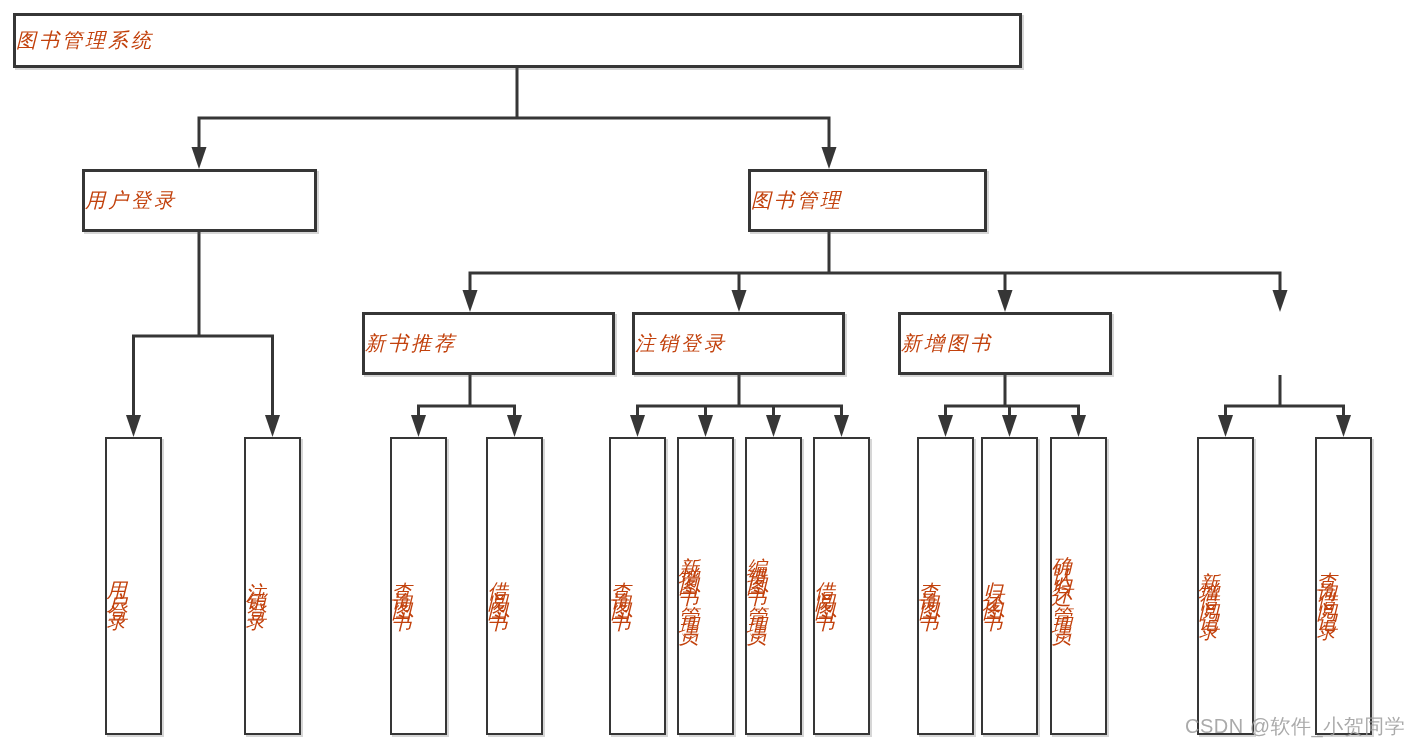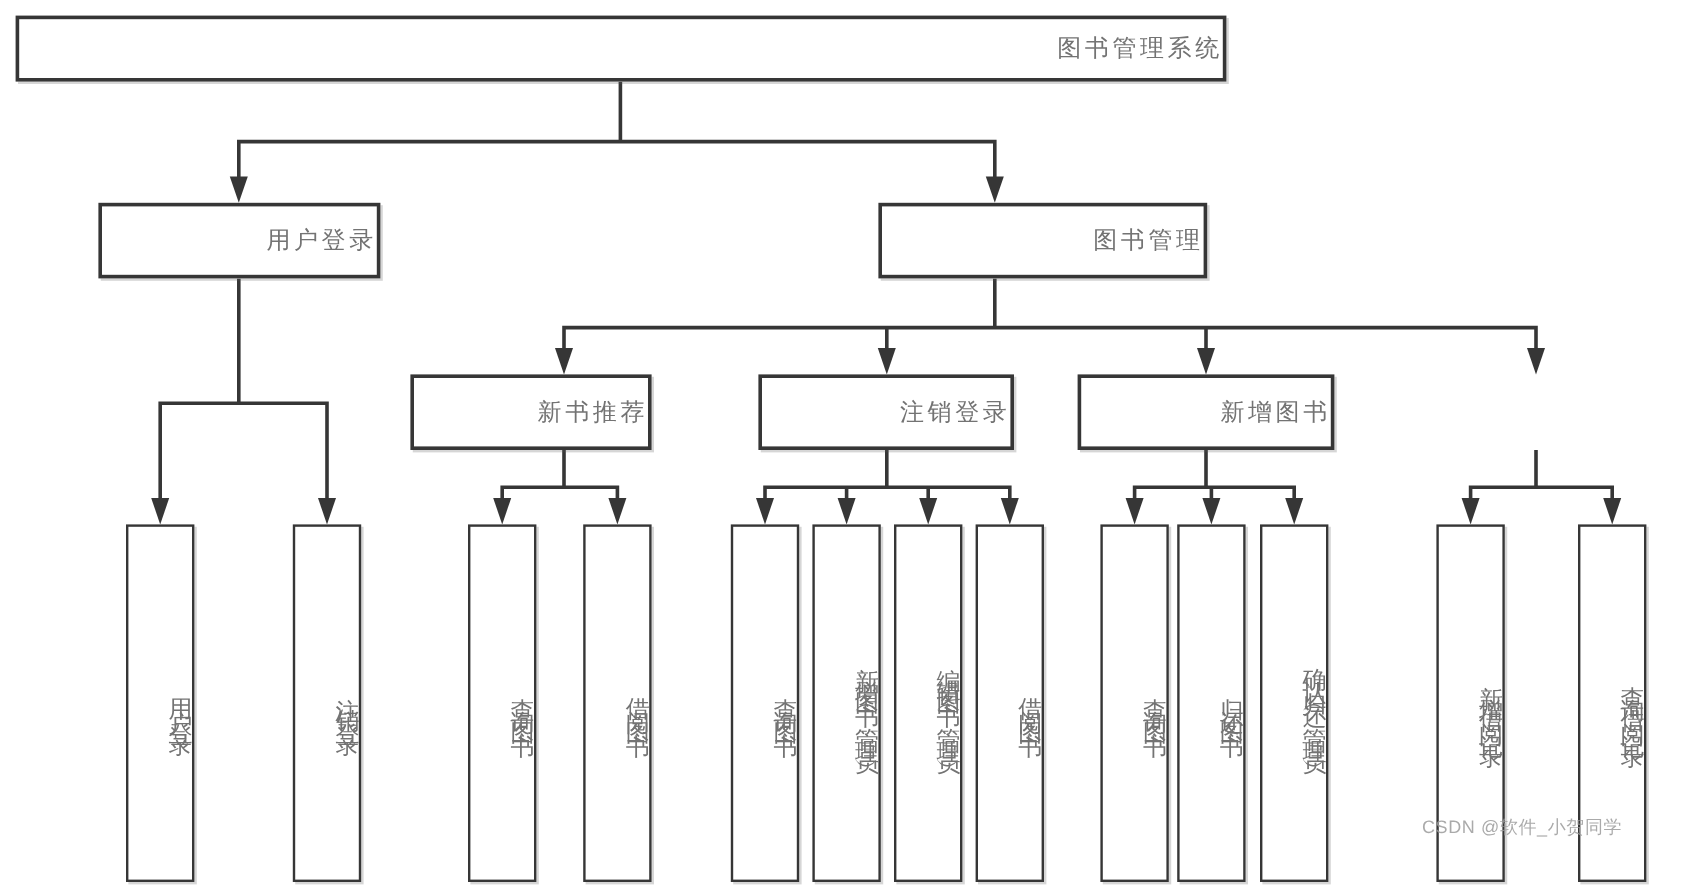--- a/index.html
+++ b/index.html
@@ -30,44 +30,45 @@
   .arrowhead {
     fill: #363636;
   }
   .node {
     position: absolute;
     box-sizing: border-box;
     background: #ffffff;
     border: 3px solid #363636;
     display: flex;
     align-items: center;
-    justify-content: flex-end;
-    color: #737373;
+    justify-content: flex-start;
+    color: #c2410c;
     font-size: 20px;
     letter-spacing: 3px;
     box-shadow: 2px 2px 0 rgba(90,90,90,0.25);
     z-index: 2;
+    font-style: italic;
   }
   .node.hdr {  }
   .node.leaf {
     border-width: 2.5px;
   }
   .node.leaf span {
     writing-mode: vertical-rl;
     text-orientation: mixed;
     font-size: 20px;
     letter-spacing: 10px;
     line-height: 1;
     white-space: nowrap;
   }
   .watermark {
     position: absolute;
     left: 1185px;
-    top: 680px;
-    font-size: 15px;
+    top: 713px;
+    font-size: 20px;
     color: #9c9c9c;
     opacity: 0.85;
     white-space: nowrap;
     z-index: 5;
     letter-spacing: 0.5px;
   }
 </style>
 </head>
 <body>
 
@@ -135,25 +136,25 @@
     </g>
   </svg>
 
   <div class="node hdr" style="left:13px;top:13px;width:1009px;height:55px">
     <span>图书管理系统</span>
   </div>
 
   <div class="node hdr" style="left:82px;top:169px;width:235px;height:63px">
     <span>用户登录</span>
   </div>
-  <div class="node hdr" style="left:732px;top:169px;width:274px;height:63px">
+  <div class="node hdr" style="left:748px;top:169px;width:239px;height:63px">
     <span>图书管理</span>
   </div>
 
-  <div class="node hdr" style="left:342px;top:312px;width:201px;height:63px">
+  <div class="node hdr" style="left:362px;top:312px;width:253px;height:63px">
     <span>新书推荐</span>
   </div>
   <div class="node hdr" style="left:632px;top:312px;width:213px;height:63px">
     <span>注销登录</span>
   </div>
   <div class="node hdr" style="left:898px;top:312px;width:214px;height:63px">
     <span>新增图书</span>
   </div>
 
   <div class="node leaf" style="left:105px;top:437px;width:57px;height:298px">

